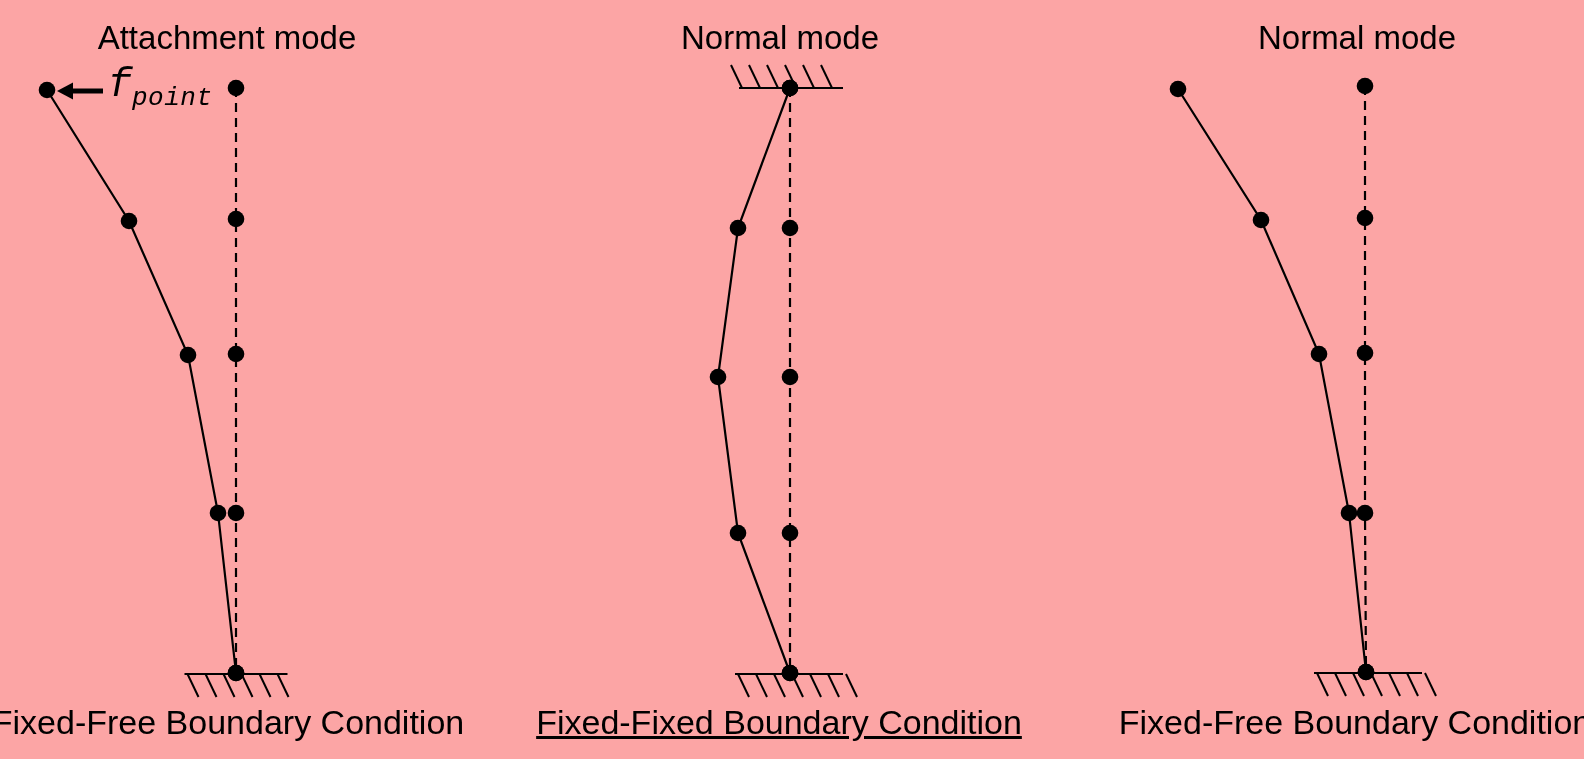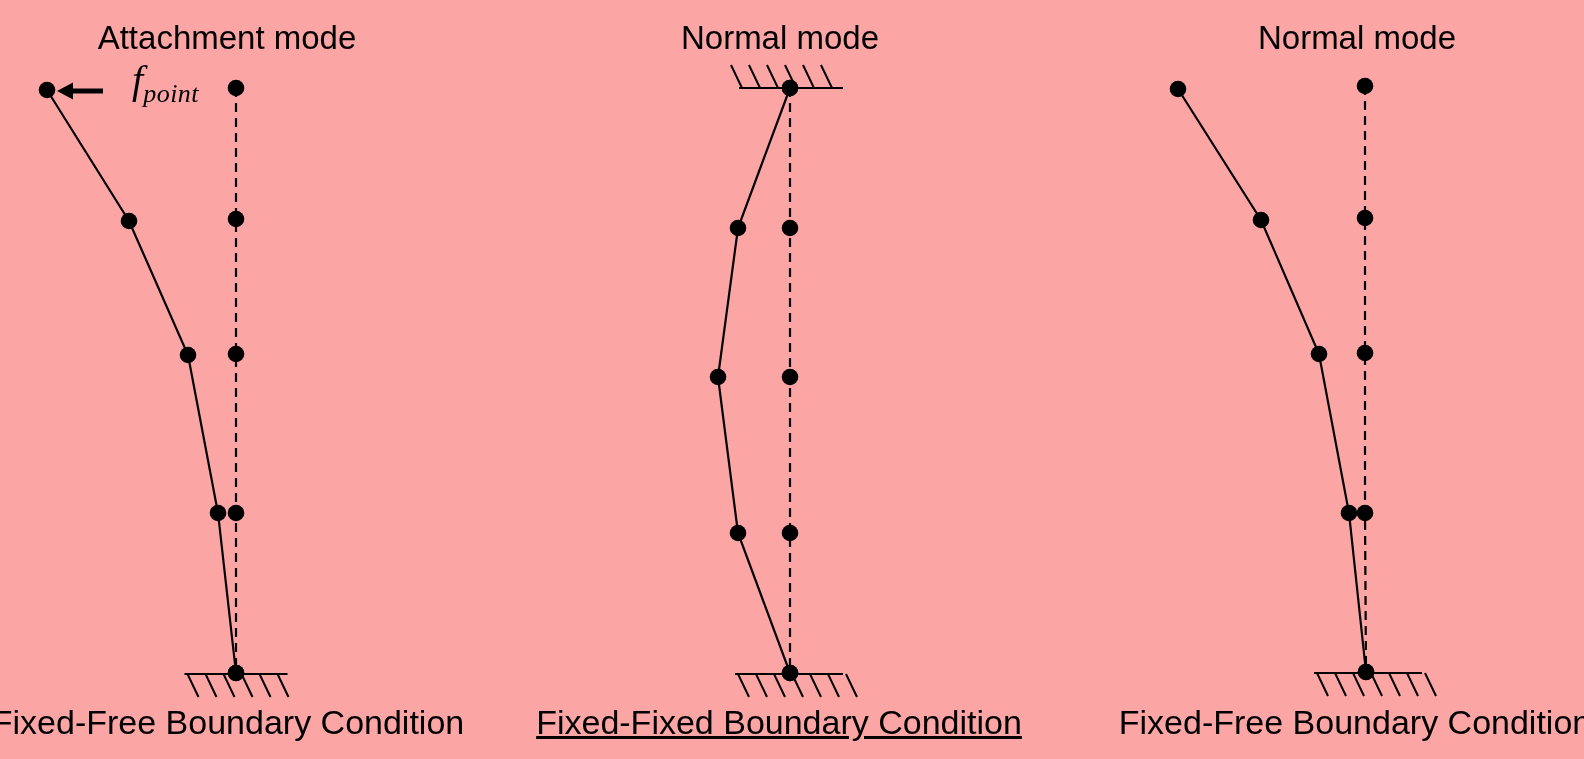--- a/index.html
+++ b/index.html
@@ -25,28 +25,27 @@
     top:702px;
     transform:translateX(-50%);
     font-size:34px;
     line-height:1.2;
     color:#000;
     white-space:nowrap;
   }
   .force-label{
     position:absolute;
     left:108px;
-    top:56px;
-    font-family:Liberation Serif, serif;
+    top:62px;
+    font-family:Liberation Mono, monospace;
     font-style:italic;
     font-size:40px;
     line-height:48px;
     color:#000;
     white-space:nowrap;
-    margin-left:24px;
   }
   .force-label sub{
     font-size:26px;
     line-height:1;
     vertical-align:-9px;
     letter-spacing:0.5px;
   }
 </style>
 </head>
 <body>

